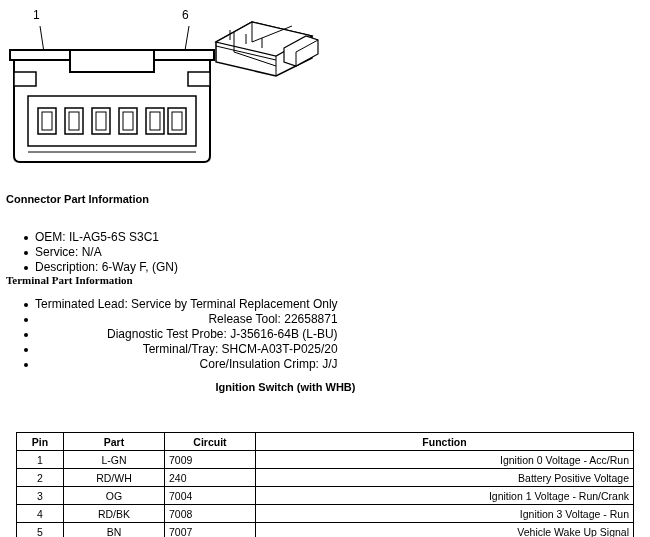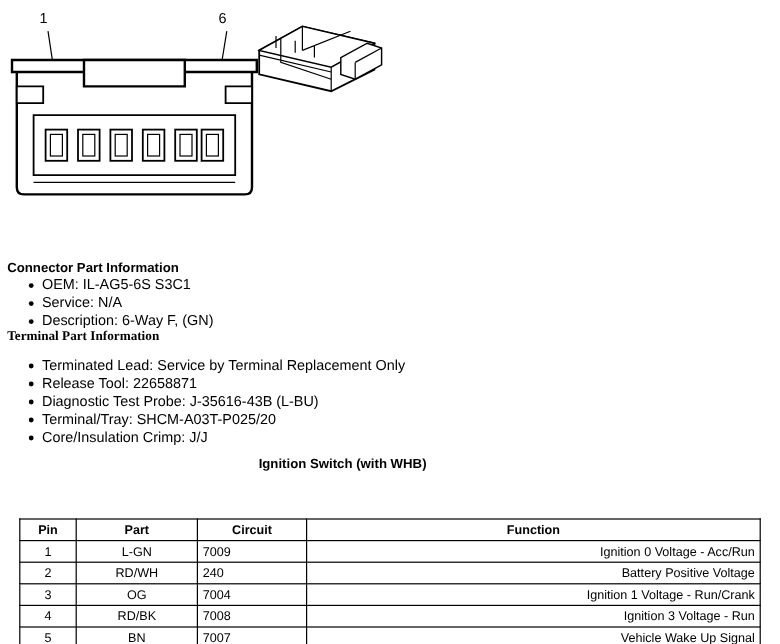--- a/index.html
+++ b/index.html
@@ -38,32 +38,32 @@
   .callout-1 { left: 33px; top: 9px; }
   .callout-6 { left: 182px; top: 9px; }
 
   
   .section-title {
     position: absolute;
     font-size: 11px;
     font-weight: bold;
     white-space: nowrap;
   }
-  #connector-title { left: 6px; top: 218px; }
+  #connector-title { left: 6px; top: 193px; }
   #terminal-title { left: 6px; top: 274px; font-family: Liberation Serif, serif; }
 
   .bullet-list {
     position: absolute;
     margin: 5px;
     padding: 0;
     list-style: none;
     font-size: 12px;
   }
   #connector-list { left: 6px; top: 225px; }
-  #terminal-list { left: 6px; top: 292px; }
+  #terminal-list { left: 6px; top: 292px; text-align: right; }
 
   .bullet-list li {
     position: relative;
     padding-left: 24px;
     height: 15px;
     line-height: 15px;
     white-space: nowrap;
   }
   .bullet-list li::before {
     content: "";
@@ -193,21 +193,21 @@
   <ul class="bullet-list" id="connector-list">
     <li>OEM: IL-AG5-6S S3C1</li>
     <li>Service: N/A</li>
     <li>Description: 6-Way F, (GN)</li>
   </ul>
 
   <div class="section-title" id="terminal-title">Terminal Part Information</div>
   <ul class="bullet-list" id="terminal-list">
     <li>Terminated Lead: Service by Terminal Replacement Only</li>
     <li>Release Tool: 22658871</li>
-    <li>Diagnostic Test Probe: J-35616-43B (L-BU)</li>
+    <li>Diagnostic Test Probe: J-35616-64B (L-BU)</li>
     <li>Terminal/Tray: SHCM-A03T-P025/20</li>
     <li>Core/Insulation Crimp: J/J</li>
   </ul>
 
   <div class="table-caption">Ignition Switch (with WHB)</div>
 
   <table class="pinout">
     <thead>
       <tr>
         <th class="c-pin">Pin</th>

